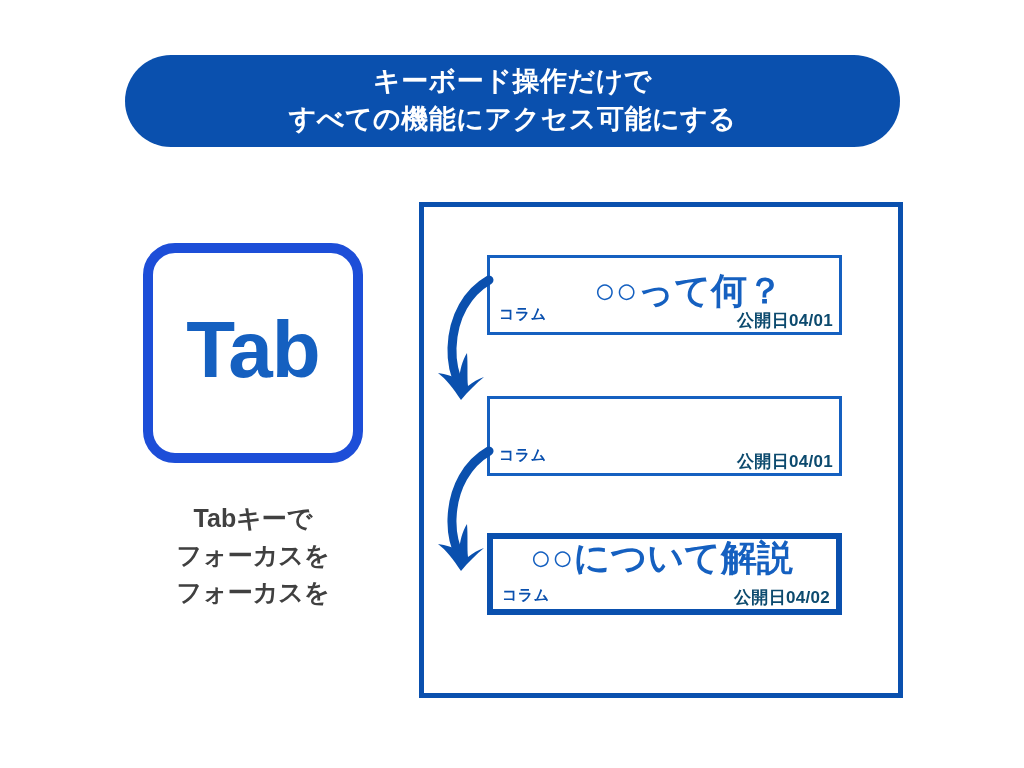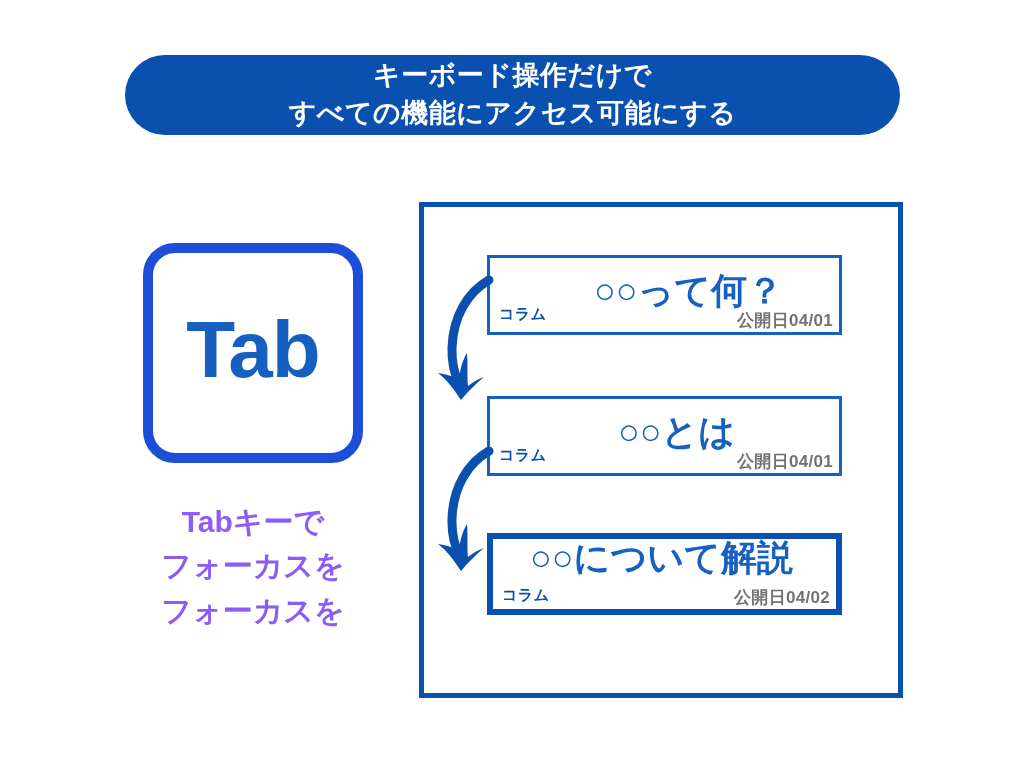--- a/index.html
+++ b/index.html
@@ -15,21 +15,21 @@
     font-family: "Liberation Sans", "DejaVu Sans", sans-serif;
     -webkit-font-smoothing: antialiased;
   }
 
   
   .title-banner {
     position: absolute;
     left: 125px;
     top: 55px;
     width: 775px;
-    height: 80px;
+    height: 92px;
     background: #0A50AE;
     border-radius: 46px;
     display: flex;
     flex-direction: column;
     align-items: center;
     justify-content: center;
     box-sizing: border-box;
     padding-bottom: 2px;
   }
   .title-line {
@@ -64,22 +64,22 @@
     line-height: 1;
     padding-bottom: 6px;
   }
 
   .tab-caption {
     position: absolute;
     left: 133px;
     top: 500px;
     width: 240px;
     text-align: center;
-    color: #8b5cf6;
-    font-size: 30px;
+    color: #404040;
+    font-size: 25px;
     font-weight: bold;
     line-height: 1.48;
   }
   .tab-caption div { white-space: nowrap; }
 
   
   .content-frame {
     position: absolute;
     left: 419px;
     top: 202px;
@@ -132,21 +132,21 @@
     line-height: 1.05;
     white-space: nowrap;
   }
   .card-1 .card-title { padding-left: 54px; }
   .card-2 .card-title { padding-left: 30px; }
   .card-3 .card-title { top: 0; }
   .card-date {
     position: absolute;
     right: 6px;
     bottom: 3px;
-    color: #737373;
+    color: #0c4a6e;
     font-size: 17px;
     font-weight: bold;
     letter-spacing: 0.3px;
     line-height: 1;
   }
 
   
   .arrow {
     position: absolute;
     width: 80px;
@@ -179,21 +179,20 @@
   <div class="card-inner">
     <span class="card-tag">コラム</span>
     <span class="card-title">○○って何？</span>
     <span class="card-date">公開日04/01</span>
   </div>
 </div>
 
 <div class="card card-2">
   <div class="card-inner">
     <span class="card-tag">コラム</span>
-    <span class="card-title">○○とは</span>
     <span class="card-date">公開日04/01</span>
   </div>
 </div>
 
 <div class="card card-3 focused">
   <div class="card-inner">
     <span class="card-tag">コラム</span>
     <span class="card-title">○○について解説</span>
     <span class="card-date">公開日04/02</span>
   </div>

